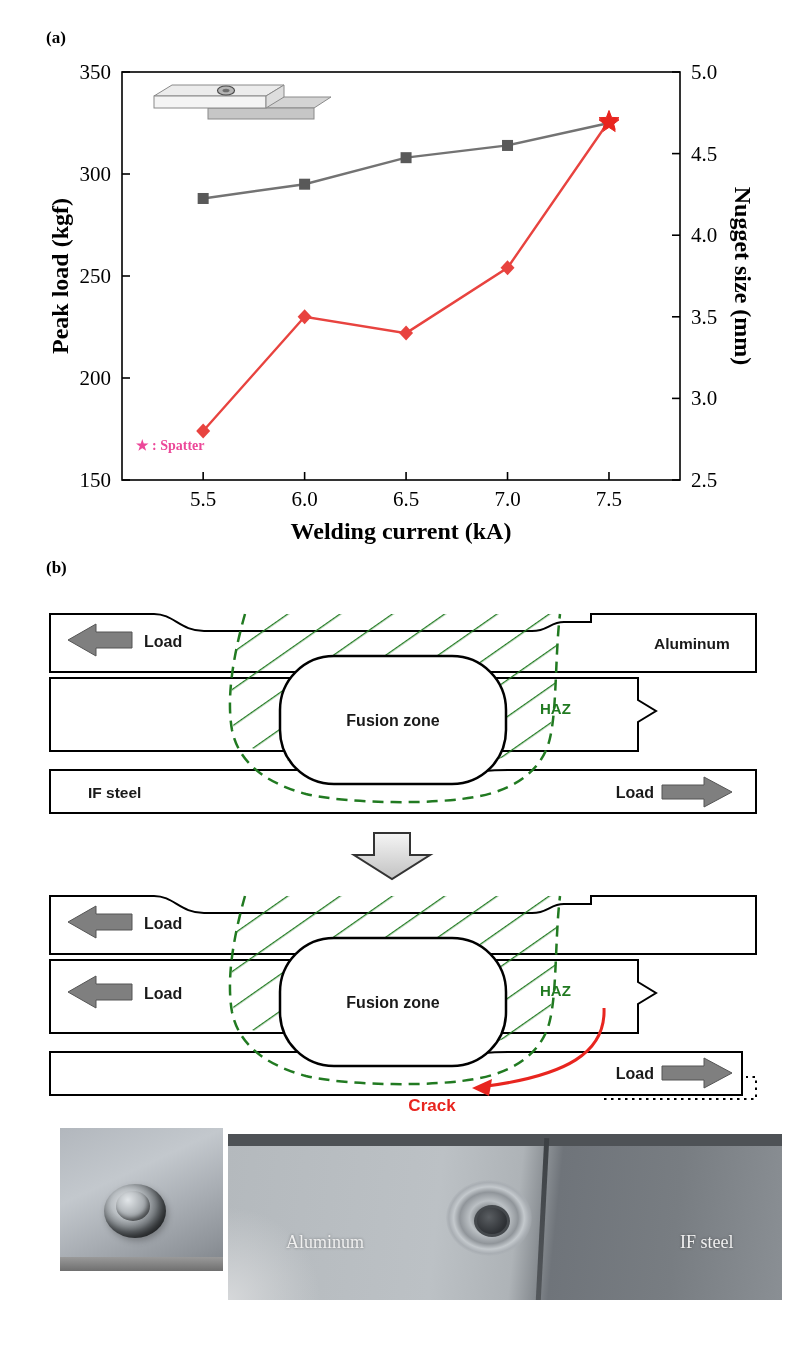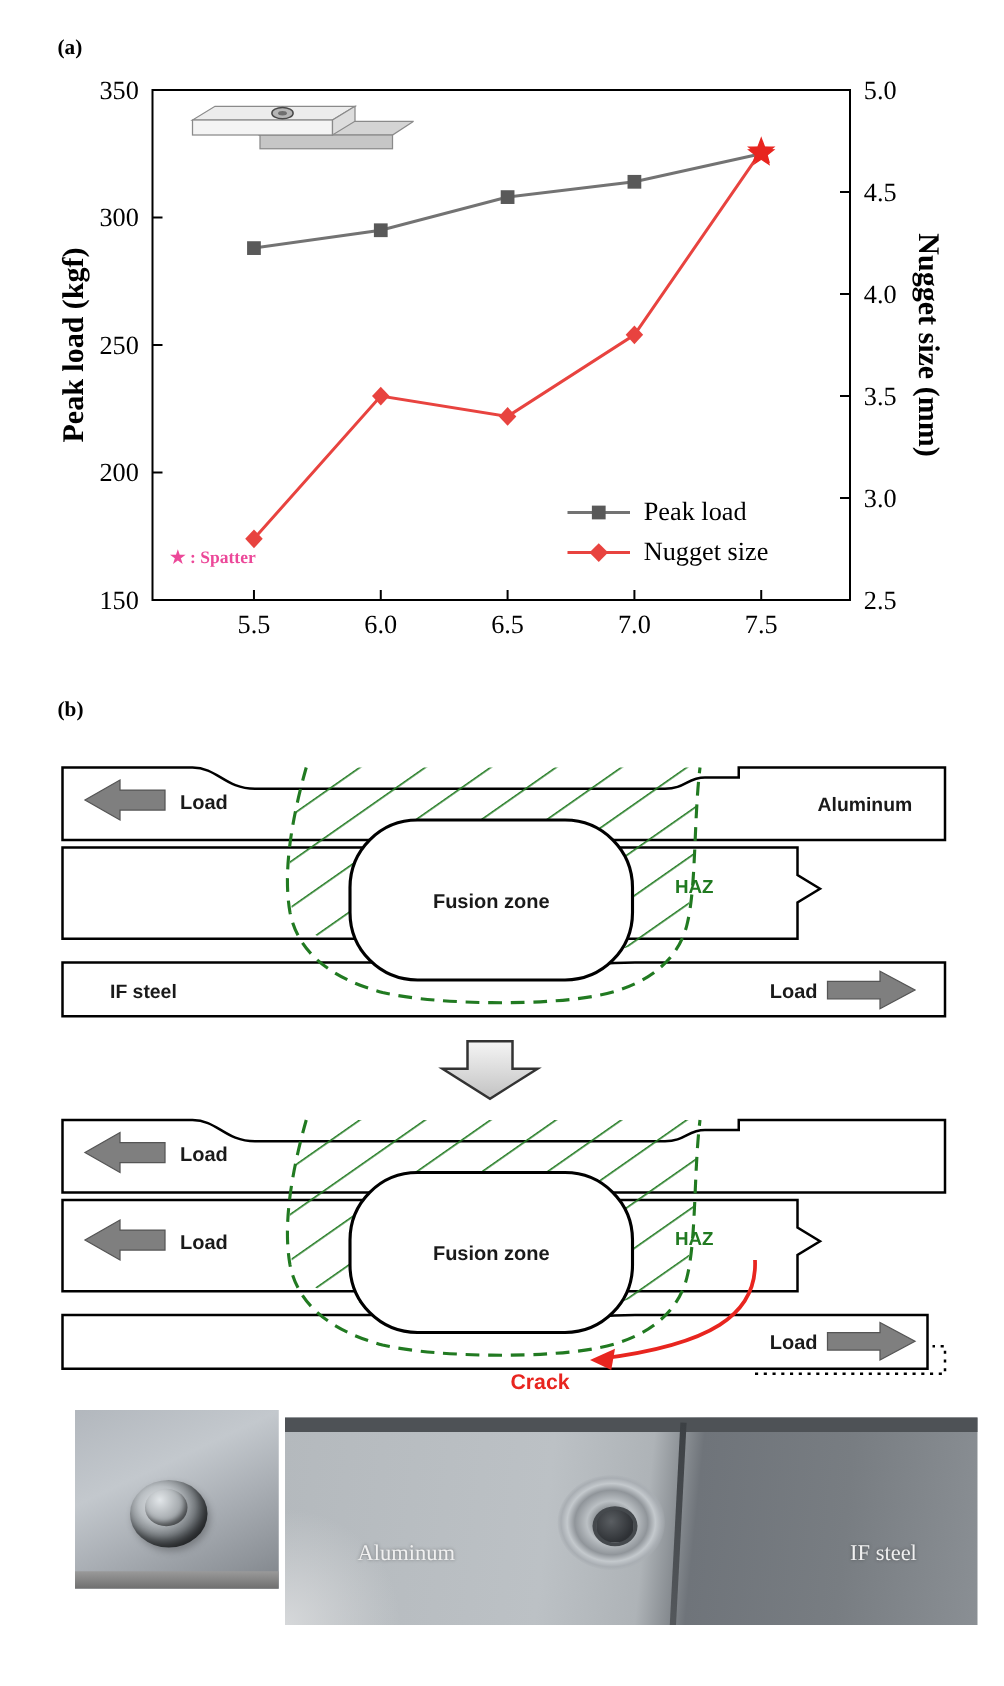--- a/index.html
+++ b/index.html
@@ -101,37 +101,22 @@
     <rect x="62" y="28" width="106" height="11" fill="#c6c6c6" stroke="#8a8a8a" stroke-width="1"></rect>
     <polygon points="8,16 120,16 138,5 26,5" fill="#ececec" stroke="#8a8a8a" stroke-width="1"></polygon>
     <rect x="8" y="16" width="112" height="12" fill="#f4f4f4" stroke="#8a8a8a" stroke-width="1"></rect>
     <polygon points="120,16 138,5 138,17 120,28" fill="#dddddd" stroke="#8a8a8a" stroke-width="1"></polygon>
     <ellipse cx="80" cy="10.5" rx="8.5" ry="4.5" fill="#b5b5b5" stroke="#4a4a4a" stroke-width="1.2"></ellipse>
     <ellipse cx="80" cy="10.5" rx="3.5" ry="1.8" fill="#6e6e6e"></ellipse>
   </svg>
 
   <div class="axis-title rot-ccw" style="left:60px;top:276px">Peak load (kgf)</div>
   <div class="axis-title rot-cw" style="left:742px;top:276px">Nugget size (mm)</div>
+  <div class="axis-title center" style="left:401px;top:531px">Welding current (kA)</div>
 
-  <div class="legend">
-    <div class="legend-entry">
-      <svg width="54" height="18">
-        <line x1="2" y1="9" x2="52" y2="9" stroke="#737373" stroke-width="2.4"></line>
-        <rect x="21.5" y="3.5" width="11" height="11" fill="#595959"></rect>
-      </svg>
-      <span>Peak load</span>
-    </div>
-    <div class="legend-entry">
-      <svg width="54" height="18">
-        <line x1="2" y1="9" x2="52" y2="9" stroke="#e8433f" stroke-width="2.4"></line>
-        <polygon points="27,1.5 34.5,9 27,16.5 19.5,9" fill="#e8433f"></polygon>
-      </svg>
-      <span>Nugget size</span>
-    </div>
-  </div>
 
   <div class="spatter">★ : Spatter</div>
 
   <div class="panel-label" style="left:46px;top:558px">(b)</div>
 
   <svg class="abs" style="left:48px;top:598px" width="710" height="232" viewBox="0 0 710 232">
     <defs>
       <pattern id="hatch1" width="30" height="30" patternUnits="userSpaceOnUse" patternTransform="rotate(55)">
         <line x1="0" y1="0" x2="0" y2="30" stroke="#217a21" stroke-width="2.6"></line>
       </pattern>

